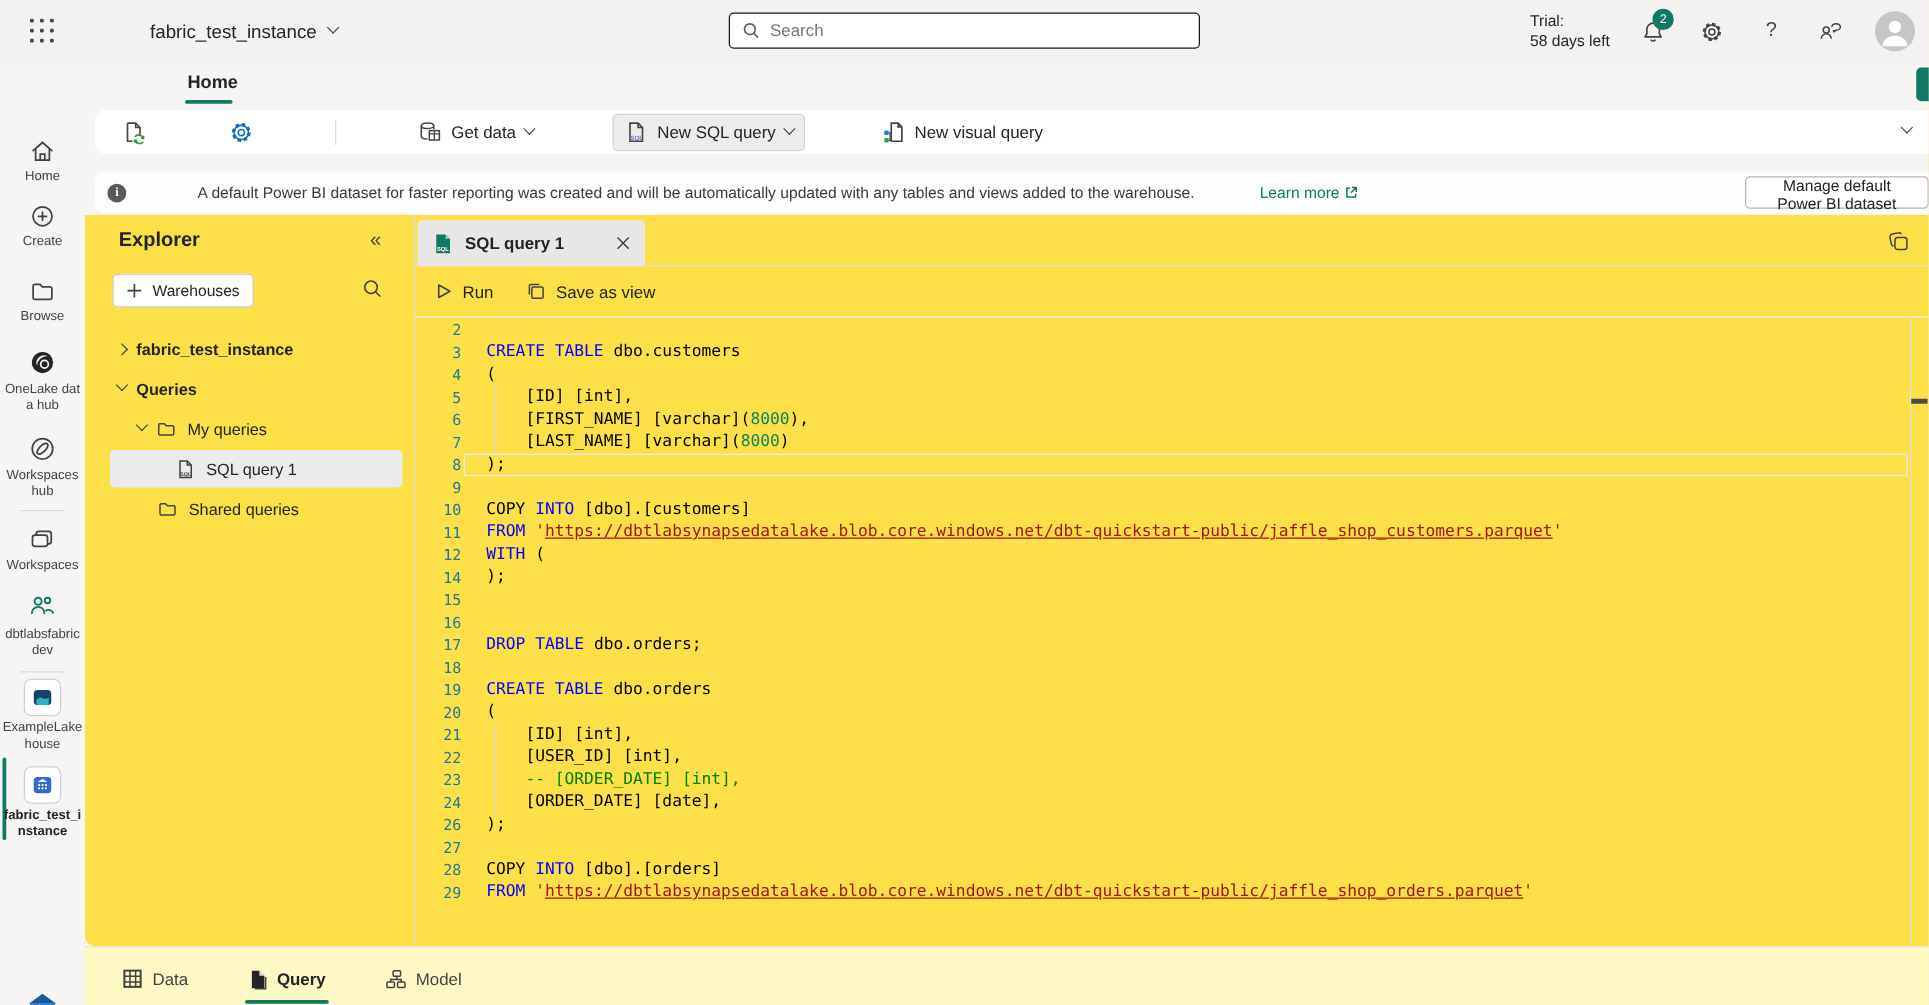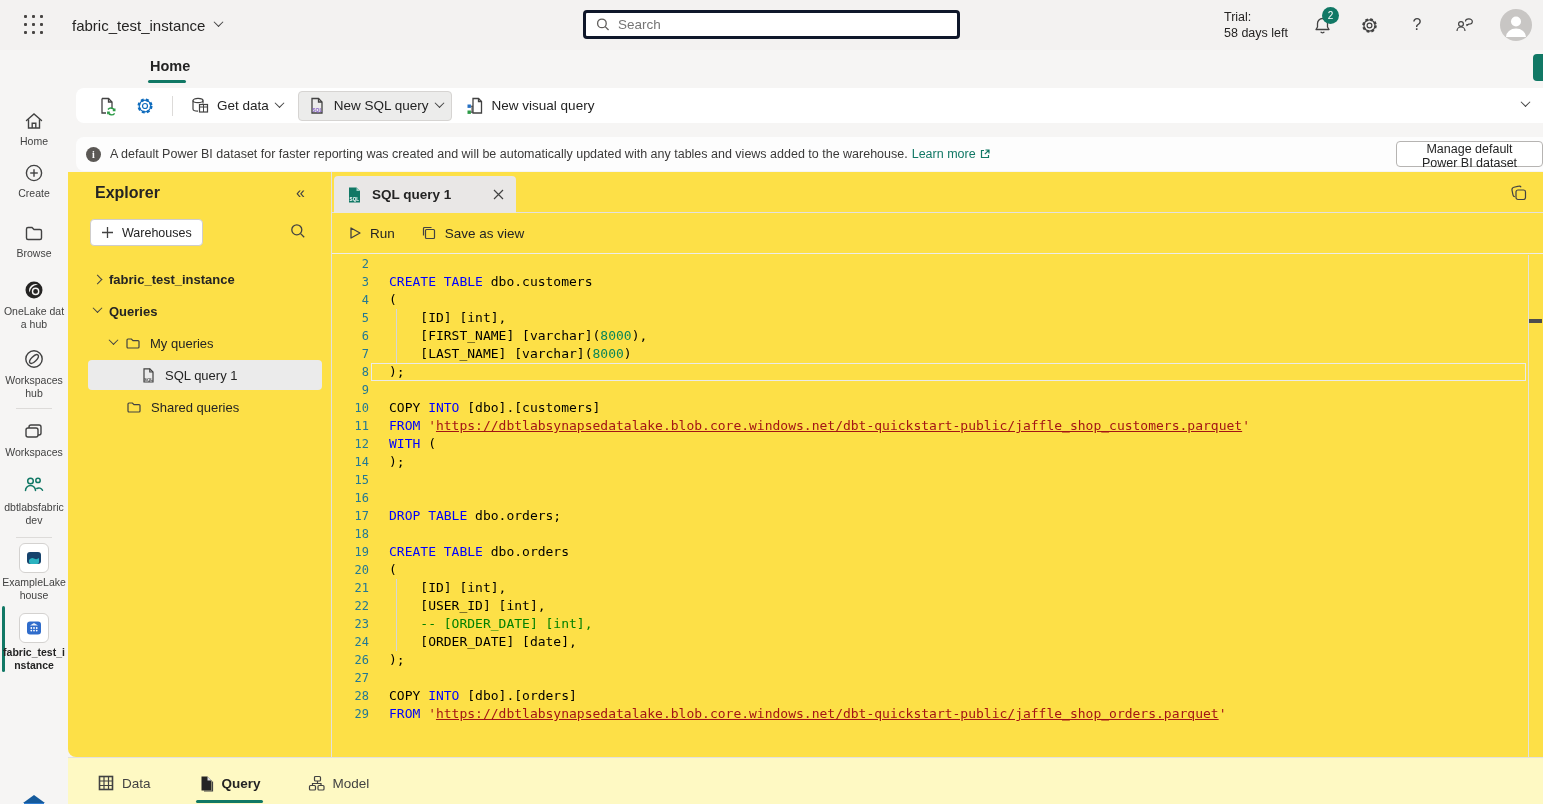--- a/index.html
+++ b/index.html
@@ -1,25 +1,25 @@
 <!DOCTYPE html>
 <html><head>
 <meta charset="utf-8">
 <style>
   * { margin:0; padding:0; box-sizing:border-box; }
   html,body { width:1543px; height:804px; overflow:hidden; }
   body { font-family:"Liberation Sans", sans-serif; background:#f6f5f4; color:#242424; position:relative; }
-  .abs { position:absolute; }
+  .abs { position:absolute;gap:48px; }
 
   
   #topbar { left:0; top:0; width:1543px; height:50px; background:#f3f2f1; display:flex; align-items:center; }
   .waffle { width:20px; height:20px; margin-left:24px; display:grid; grid-template-columns:repeat(3,1fr); gap:4px; cursor:pointer; }
   .waffle i { width:3px; height:3px; background:#484644; border-radius:1px; }
   .ws-name { margin-left:28px; font-size:15px; color:#252423; display:flex; align-items:center; gap:10px; cursor:pointer; }
-  .searchbox { position:absolute; left:583px; top:10px; width:377px; height:29px; background:#fff; border:3px solid #0f172a; border-radius:4px; display:flex; align-items:center; padding:0 10px; gap:8px; }
+  .searchbox { position:absolute; left:583px; top:10px; width:377px; height:29px; background:#fff; border:1px solid #0f172a; border-radius:4px; display:flex; align-items:center; padding:0 10px; gap:8px; }
   .searchbox input { border:none; outline:none; font-size:13.5px; color:#242424; width:100%; background:transparent; font-family:"Liberation Sans",sans-serif; }
   .trial { position:absolute; left:1224px; top:9px; font-size:12.5px; line-height:16px; color:#252423; }
   .tb-ic { position:absolute; top:13px; width:24px; height:24px; display:flex; align-items:center; justify-content:center; cursor:pointer; }
   .badge { position:absolute; left:1322px; top:7px; min-width:17px; height:17px; background:#117865; color:#fff; border-radius:9px; font-size:10px; display:flex; align-items:center; justify-content:center; padding:0 4px; }
   .avatar { position:absolute; left:1500px; top:9px; width:32px; height:32px; border-radius:50%; background:#c8c6c4; overflow:hidden; cursor:pointer; }
 
   
   #rail { left:0; top:50px; width:68px; height:754px; background:#f6f5f4; }
   .rail-item { position:absolute; left:0; width:68px; display:flex; flex-direction:column; align-items:center; gap:3px; cursor:pointer; }
   .rail-item .lbl { font-size:10.5px; line-height:13px; color:#424242; text-align:center; width:64px; word-break:break-all; }

